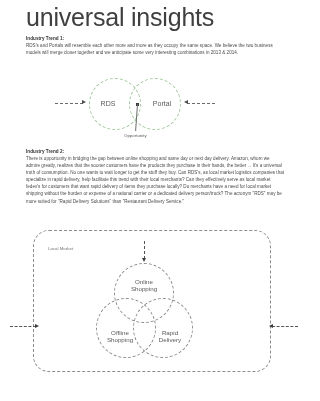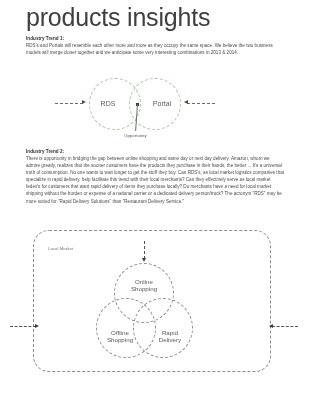--- a/index.html
+++ b/index.html
@@ -236,21 +236,21 @@
     border-top: 2.4px solid transparent;
     border-bottom: 2.4px solid transparent;
     border-right: 4px solid #3d3d3d;
   }
 </style>
 </head>
 <body>
 
 <div class="page">
 
-  <div class="title">products insights</div>
+  <div class="title">universal insights</div>
 
   <div class="trend-head" id="trend1-head">Industry Trend 1:</div>
   <div class="trend-body" id="trend1-body">RDS's and Portals will resemble each other more and more as they occupy the same space.  We believe the two business models will merge closer together and we anticipate some very interesting combinations in 2013 &amp; 2014.</div>
 
   <div class="diagram1">
     <div class="arrow-h" id="arrow-left"></div>
     <div class="arrowhead" id="arrowhead-left"></div>
 
     <div class="circ" id="circ-rds">
       <span class="lbl">RDS</span>

